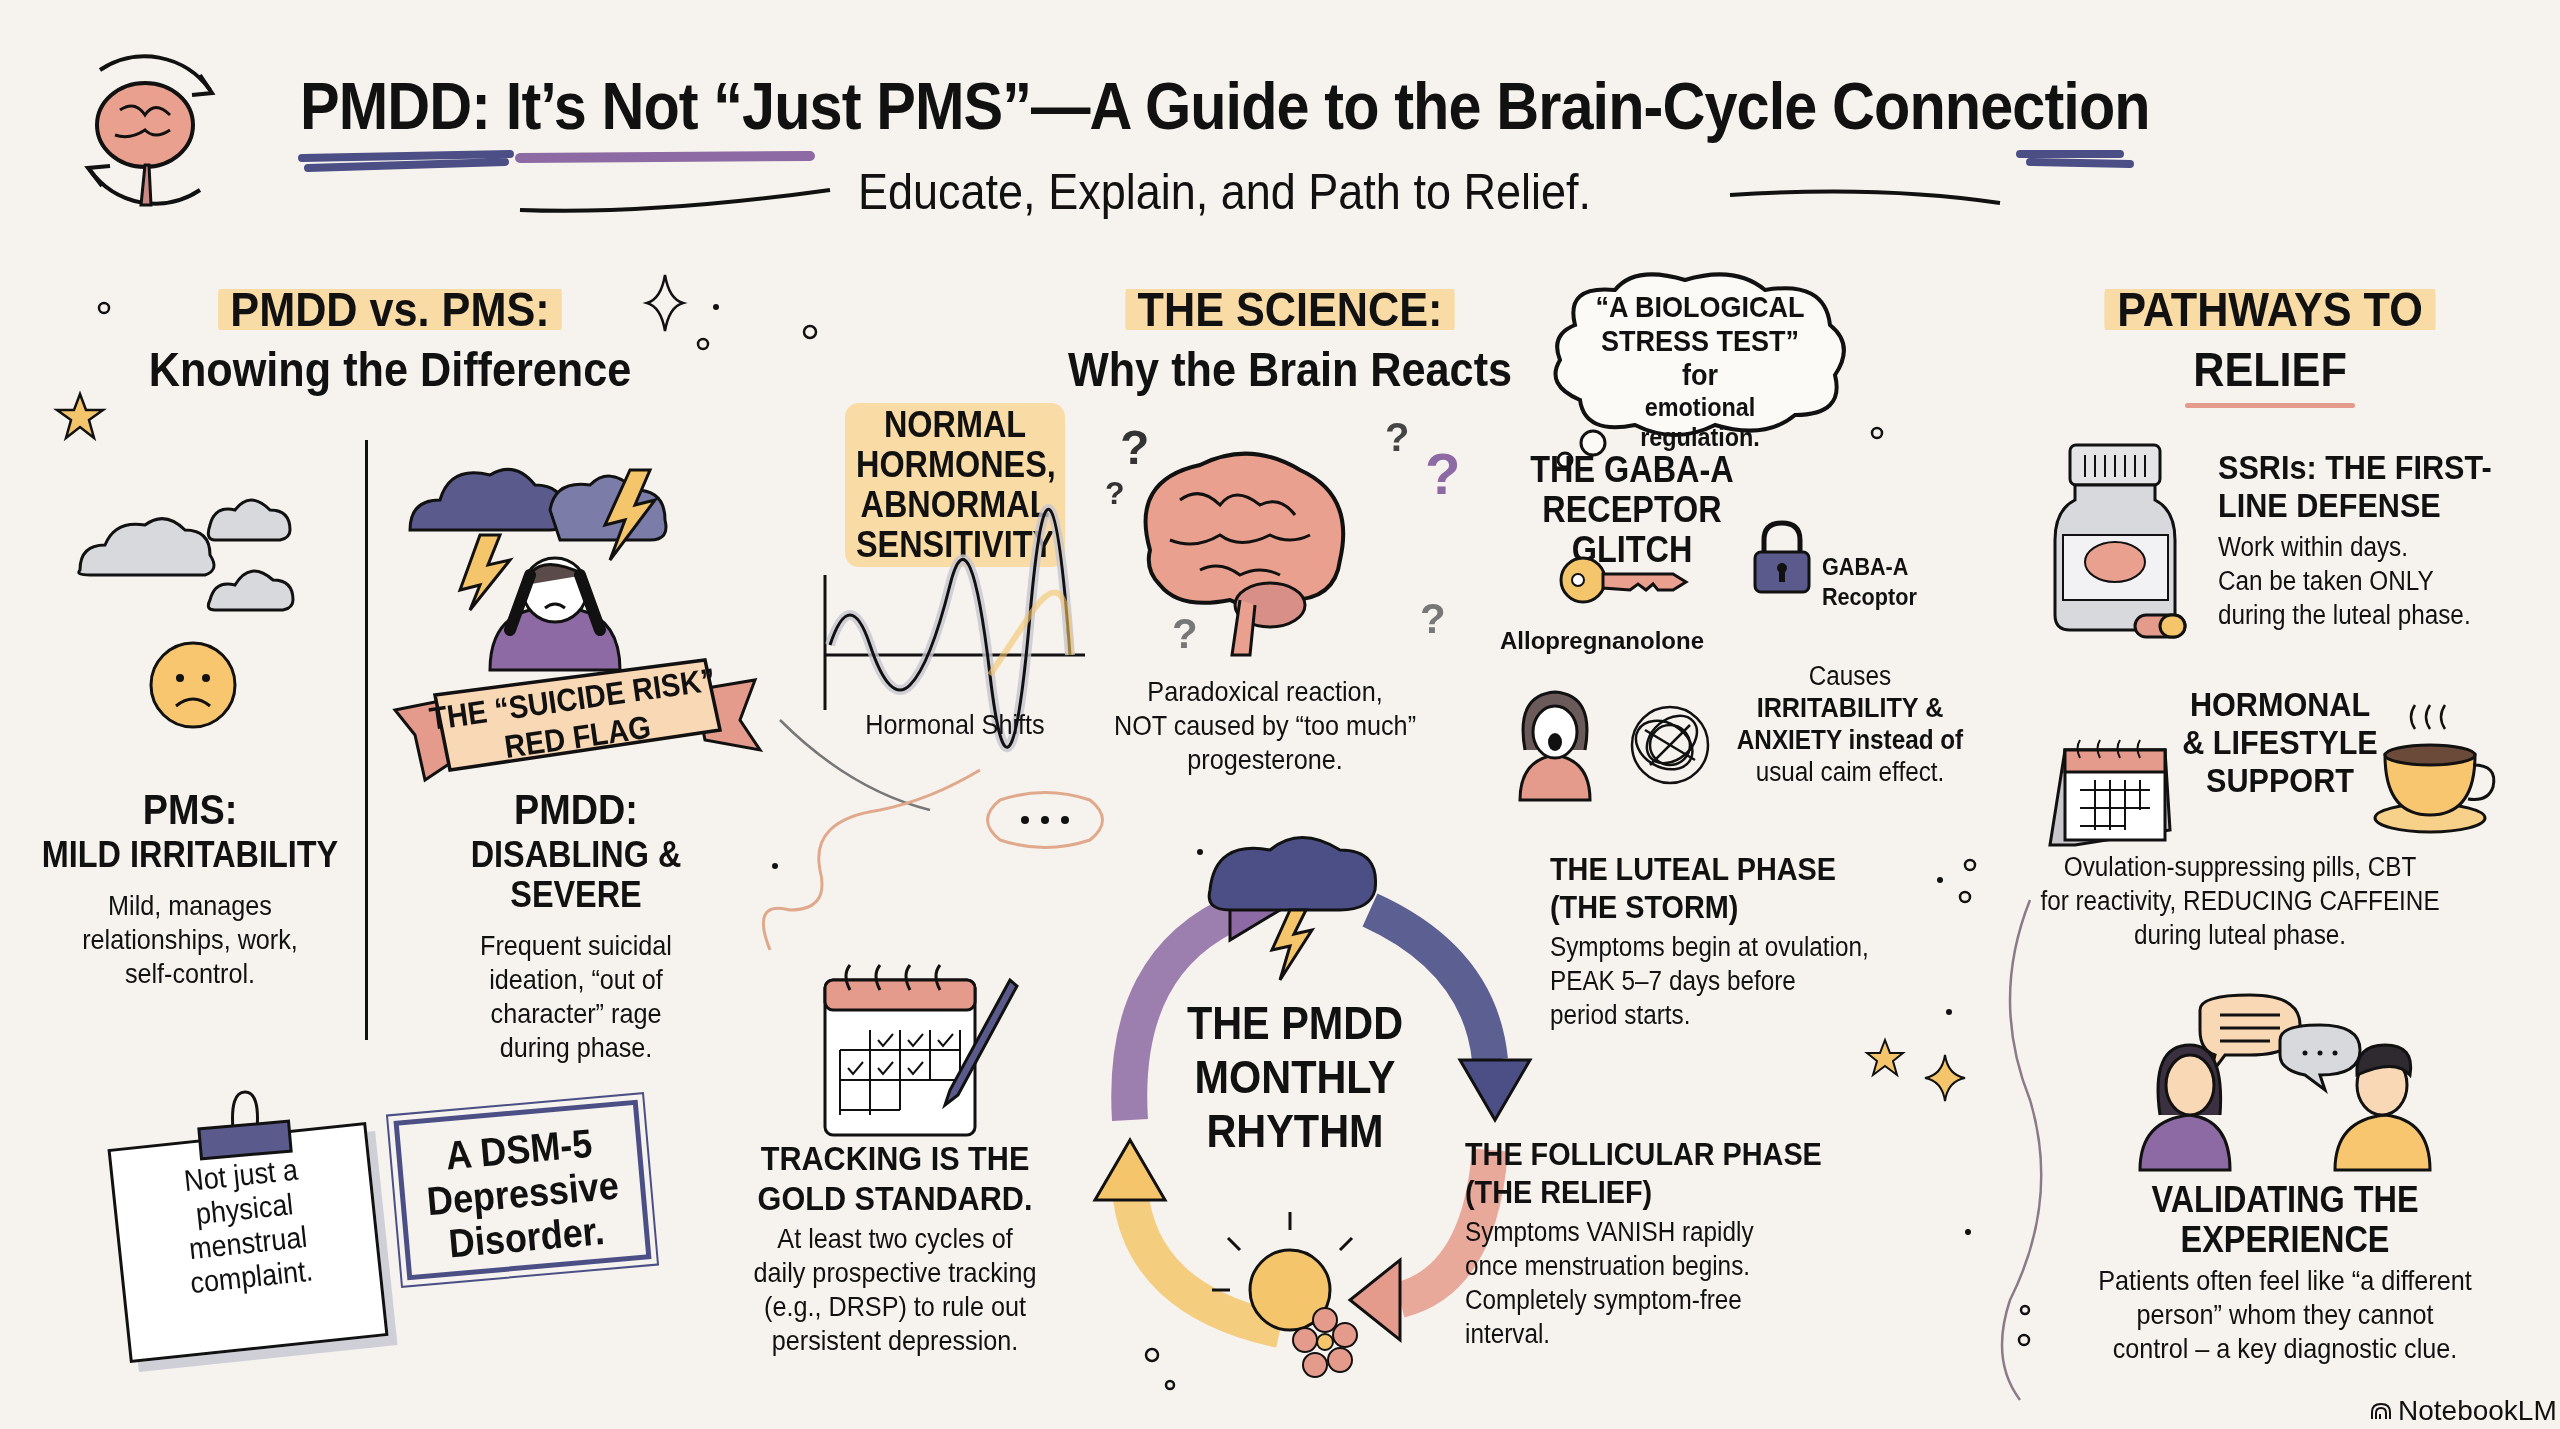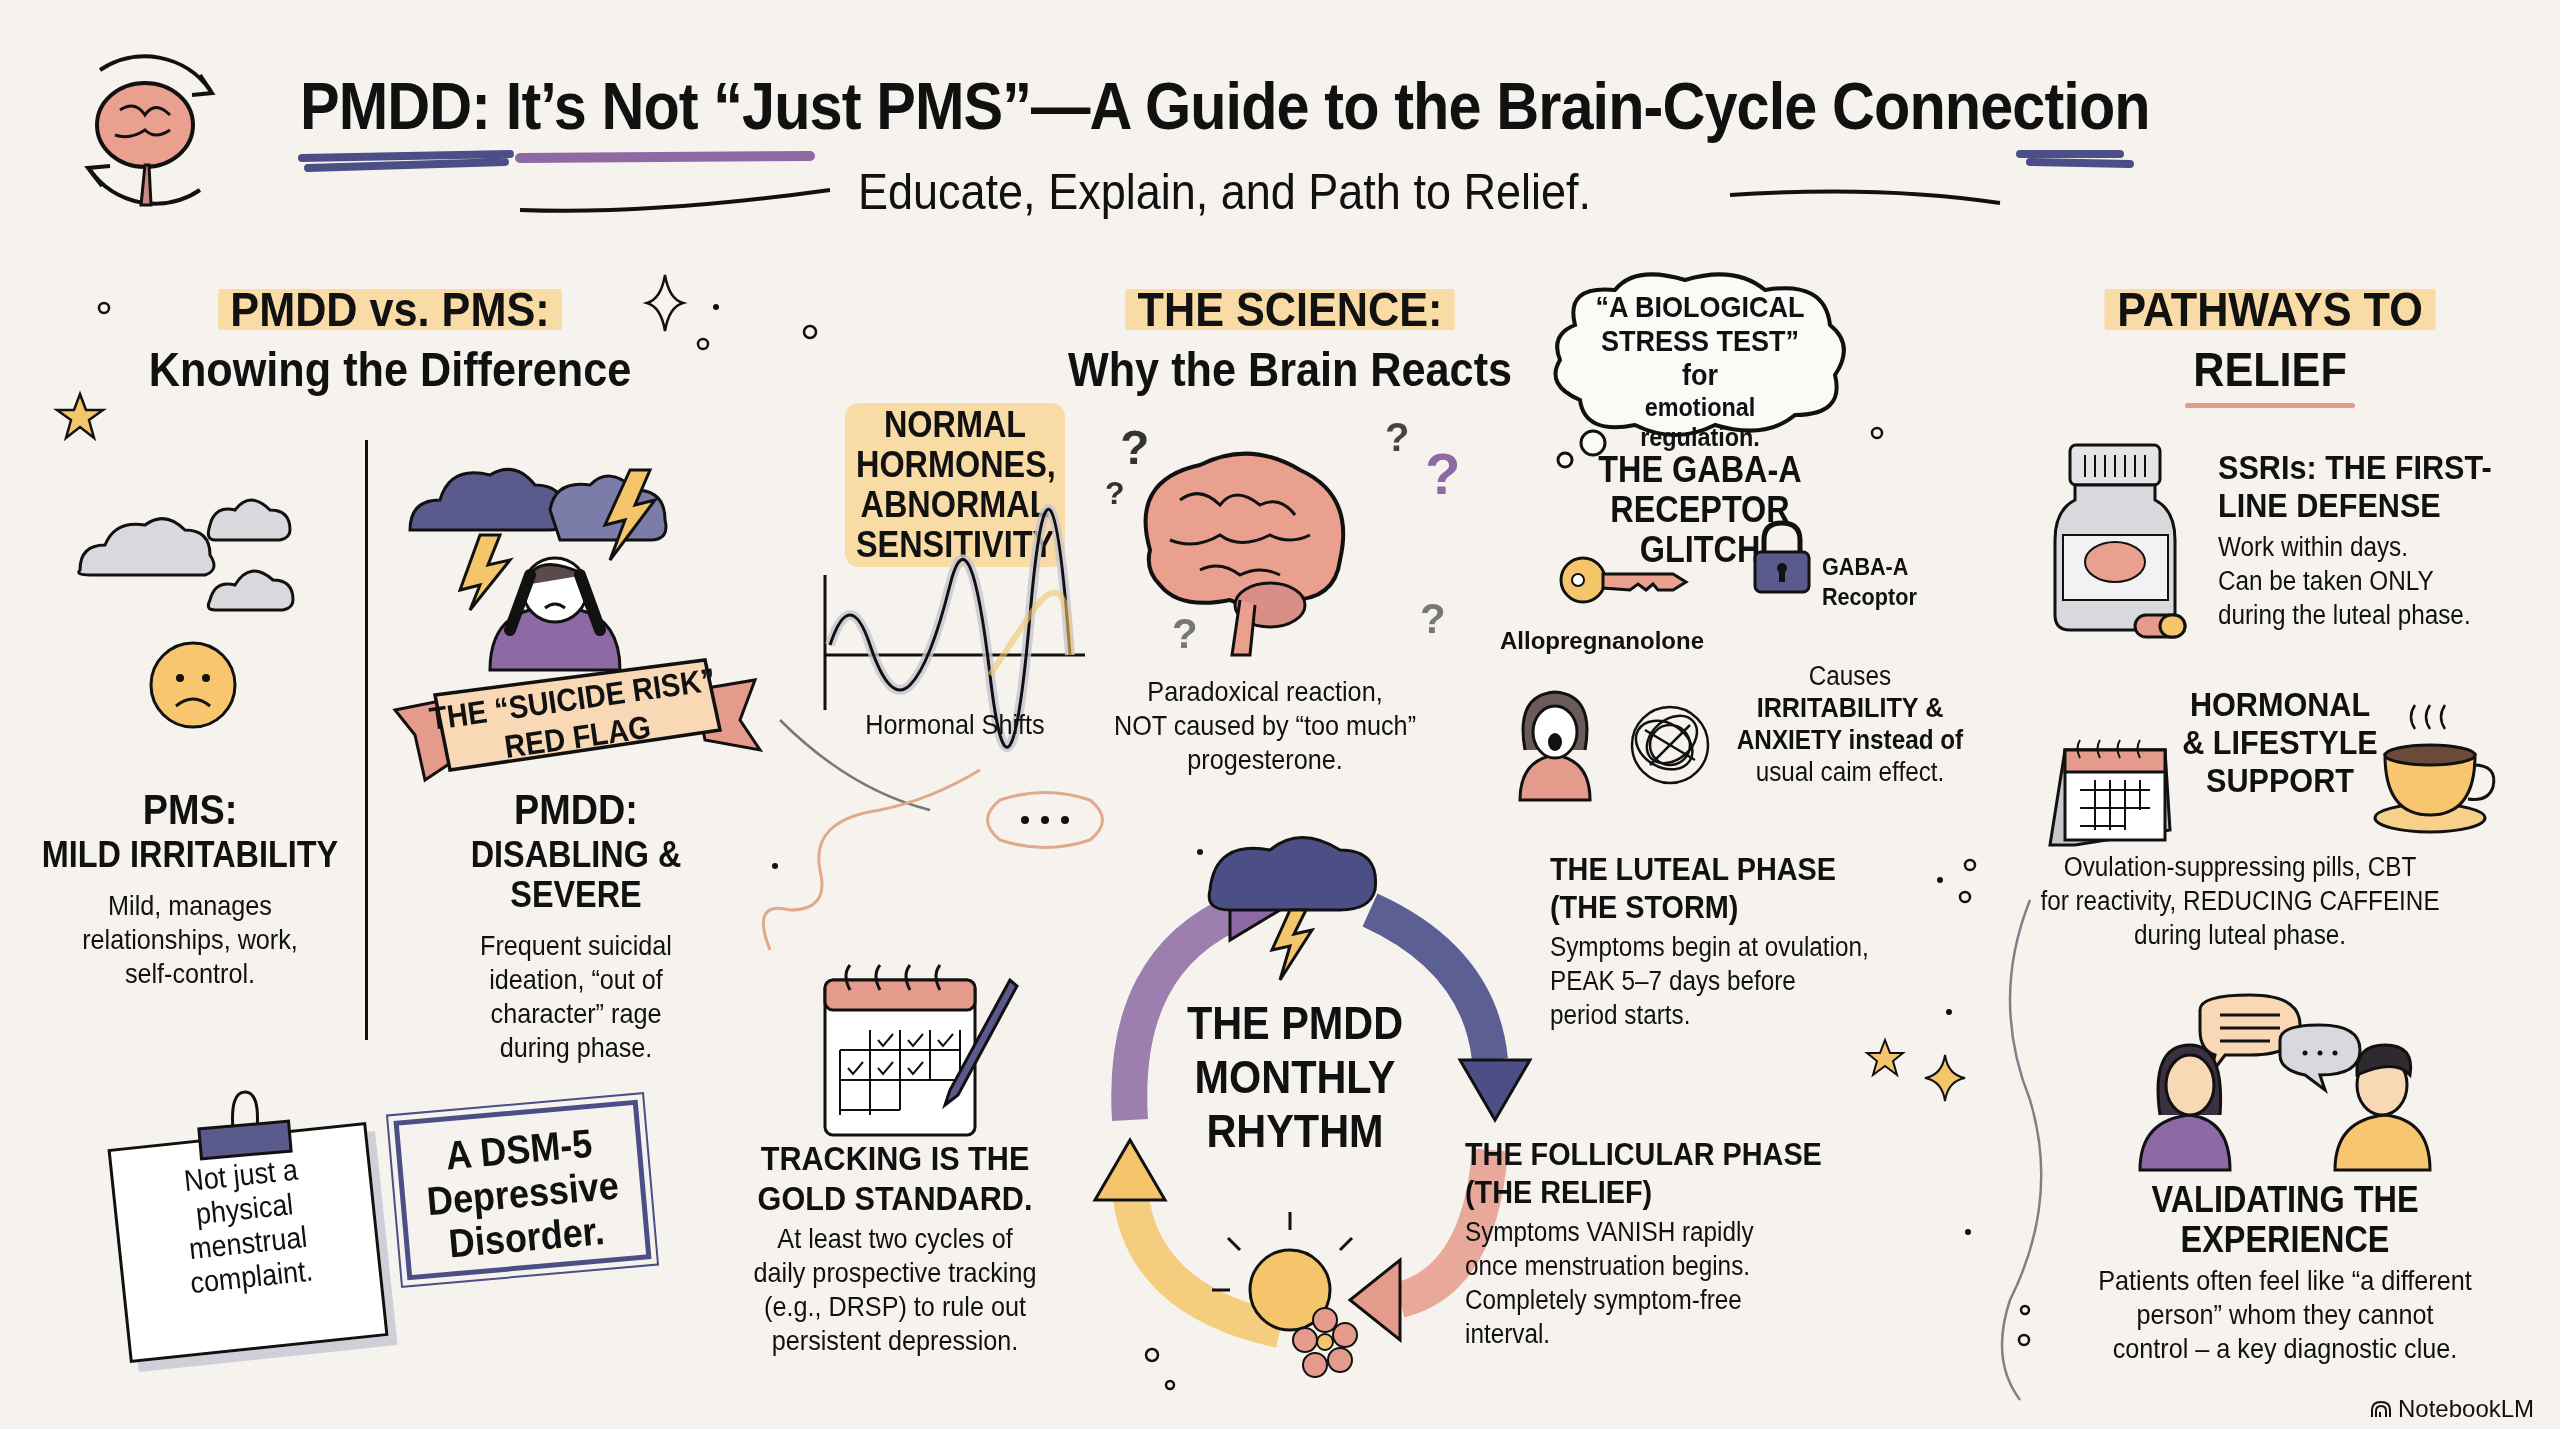--- a/index.html
+++ b/index.html
@@ -175,21 +175,21 @@
   <path d="M40 60 Q30 20 80 25 Q100 0 150 15 Q200 0 230 25 Q290 15 295 60 Q320 80 300 110 Q310 150 260 150 Q230 175 180 160 Q140 180 100 160 Q50 170 45 135 Q10 120 25 95 Q15 70 40 60z" fill="#fbfaf7" stroke="#111" stroke-width="4"></path>
   <circle cx="58" cy="178" r="12" fill="#fbfaf7" stroke="#111" stroke-width="3"></circle>
   <circle cx="30" cy="195" r="7" fill="#fbfaf7" stroke="#111" stroke-width="3"></circle>
 </svg>
 <div class="abs c" style="left:1580px;top:290px;width:240px">
   <div class="h3" style="font-size:30px;line-height:34px">“A BIOLOGICAL</div>
   <div class="h3" style="font-size:30px;line-height:34px">STRESS TEST” for</div>
   <div class="body" style="font-size:26px;line-height:30px;font-weight:700">emotional regulation.</div>
 </div>
 
-<div class="abs c" style="left:1540px;top:450px;width:320px">
+<div class="abs c" style="left:1472px;top:450px;width:320px">
   <div class="h2">THE GABA-A</div>
   <div class="h2">RECEPTOR GLITCH</div>
 </div>
 <svg style="left:1558px;top:550px" width="140" height="60" viewBox="0 0 140 60">
   <circle cx="25" cy="30" r="22" fill="#f4c56a" stroke="#111" stroke-width="3"></circle>
   <circle cx="20" cy="30" r="6" fill="#fff" stroke="#111" stroke-width="2"></circle>
   <path d="M45 24 L115 24 L128 32 L115 40 L100 40 L95 34 L88 40 L80 34 L72 40 L45 38z" fill="#e9a08e" stroke="#111" stroke-width="3"></path>
 </svg>
 <svg style="left:1752px;top:520px" width="60" height="75" viewBox="0 0 60 75">
   <path d="M12 35 V20 Q12 3 30 3 Q48 3 48 20 V35" fill="none" stroke="#111" stroke-width="5"></path>
@@ -384,21 +384,21 @@
   <div class="h3" style="font-size:36px;line-height:40px;margin-bottom:4px">EXPERIENCE</div>
   <div class="body" style="font-size:28px;white-space:nowrap">Patients often feel like “a different</div>
   <div class="body" style="font-size:28px">person” whom they cannot</div>
   <div class="body" style="font-size:28px;white-space:nowrap">control – a key diagnostic clue.</div>
 </div>
 
 <div class="abs" style="left:2370px;top:1395px;display:flex;align-items:center;gap:6px">
   <svg style="position:static" width="22" height="18" viewBox="0 0 22 18">
     <path d="M2 17 V10 Q2 2 11 2 Q20 2 20 10 V17 M6 17 V11 Q6 6 11 6 Q16 6 16 11 V17 M10 17 V12" fill="none" stroke="#111" stroke-width="2"></path>
   </svg>
-  <span style="font-size:24px">NotebookLM</span>
+  <span style="font-size:28px">NotebookLM</span>
 </div>
 
 <svg style="left:0;top:0" width="2560" height="1429">
   <g fill="none" stroke="#111" stroke-width="2.5">
     <circle cx="104" cy="308" r="5"></circle>
       <circle cx="703" cy="344" r="5"></circle>
       <circle cx="810" cy="332" r="6"></circle>
     <circle cx="1877" cy="433" r="5"></circle>
       <circle cx="1970" cy="865" r="5"></circle>
       <circle cx="1965" cy="897" r="5"></circle>

